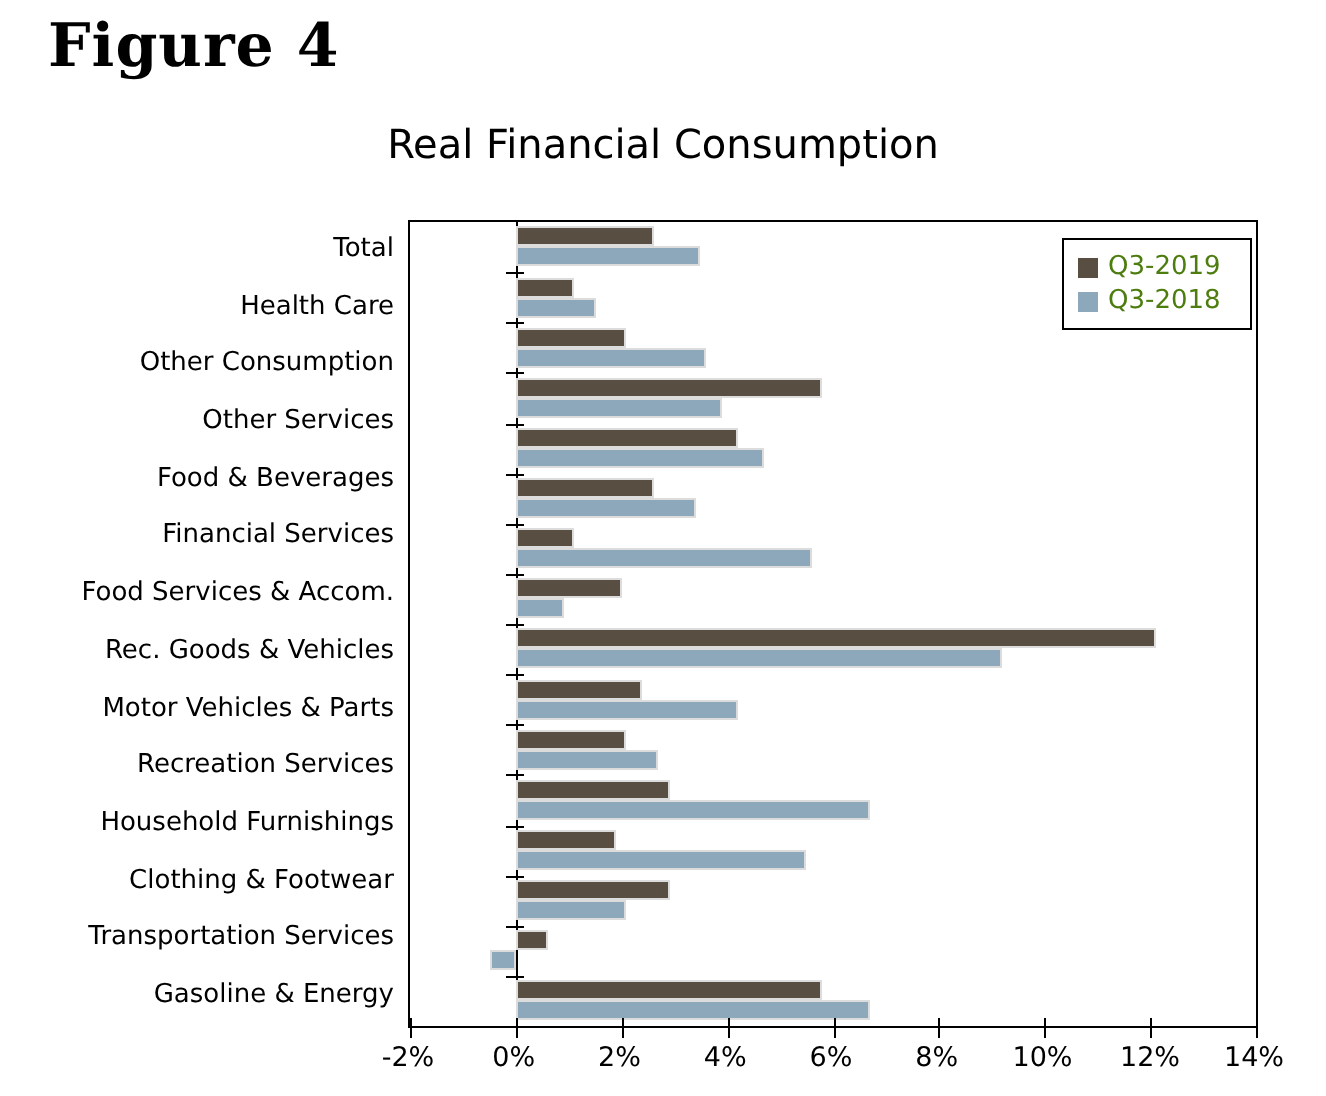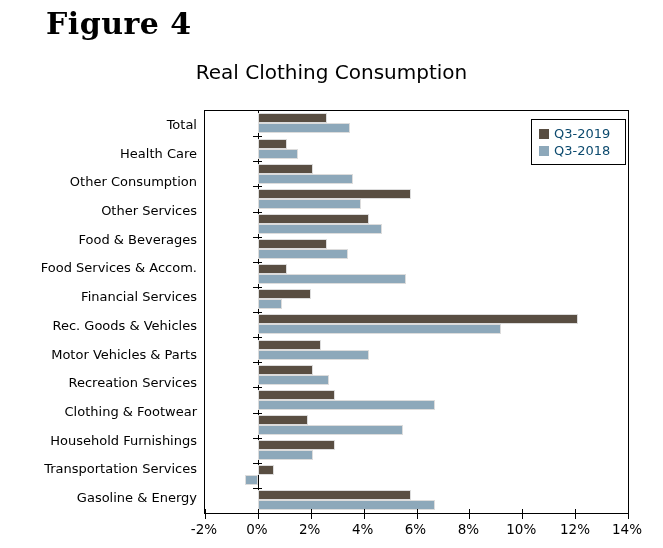--- a/index.html
+++ b/index.html
@@ -16,21 +16,20 @@
   }
   .figure-label {
     position: absolute;
     left: 24px;
     top: 6px;
     font-family: "DejaVu Serif", "Liberation Serif", serif;
     font-weight: bold;
     font-size: 30px;
     color: #000000;
     letter-spacing: 0.5px;
-    margin-left: 22px;
   }
   .chart-title {
     position: absolute;
     left: 0; top: 60px;
     width: 663px;
     text-align: center;
     font-size: 20px;
     color: #000000;
   }
   .chart-subtitle {
@@ -117,47 +116,47 @@
     height: 17px;
   }
   .legend-swatch {
     width: 10px;
     height: 10px;
     margin-right: 5px;
     flex: 0 0 auto;
   }
   .legend-text {
     font-size: 13px;
-    color: #0c4a6e;
+    color: #4d7c0f;
     white-space: nowrap;
   }
 </style>
 </head>
 <body>
 
 <div class="canvas">
 
   <div class="figure-label">Figure 4</div>
 
-  <div class="chart-title">Real Clothing Consumption</div>
+  <div class="chart-title">Real Financial Consumption</div>
 
 
   <div class="cat-labels">
       <div class="cat-label">Total</div>
       <div class="cat-label">Health Care</div>
       <div class="cat-label">Other Consumption</div>
       <div class="cat-label">Other Services</div>
       <div class="cat-label">Food &amp; Beverages</div>
+      <div class="cat-label">Financial Services</div>
       <div class="cat-label">Food Services &amp; Accom.</div>
-      <div class="cat-label">Financial Services</div>
       <div class="cat-label">Rec. Goods &amp; Vehicles</div>
       <div class="cat-label">Motor Vehicles &amp; Parts</div>
       <div class="cat-label">Recreation Services</div>
+      <div class="cat-label">Household Furnishings</div>
       <div class="cat-label">Clothing &amp; Footwear</div>
-      <div class="cat-label">Household Furnishings</div>
       <div class="cat-label">Transportation Services</div>
       <div class="cat-label">Gasoline &amp; Energy</div>
     </div>
 
   <div class="plot-area">
     <div class="zero-line" style="left: 52.88px;"></div>
   <div class="bar" style="left: 52.88px; width: 68.74px; top: 2.4px; background: rgb(89, 78, 66);"></div>
       <div class="bar" style="left: 52.88px; width: 29.08px; top: 27.52px; background: rgb(89, 78, 66);"></div>
       <div class="bar" style="left: 52.88px; width: 55.52px; top: 52.65px; background: rgb(89, 78, 66);"></div>
       <div class="bar" style="left: 52.88px; width: 153.34px; top: 77.78px; background: rgb(89, 78, 66);"></div>

